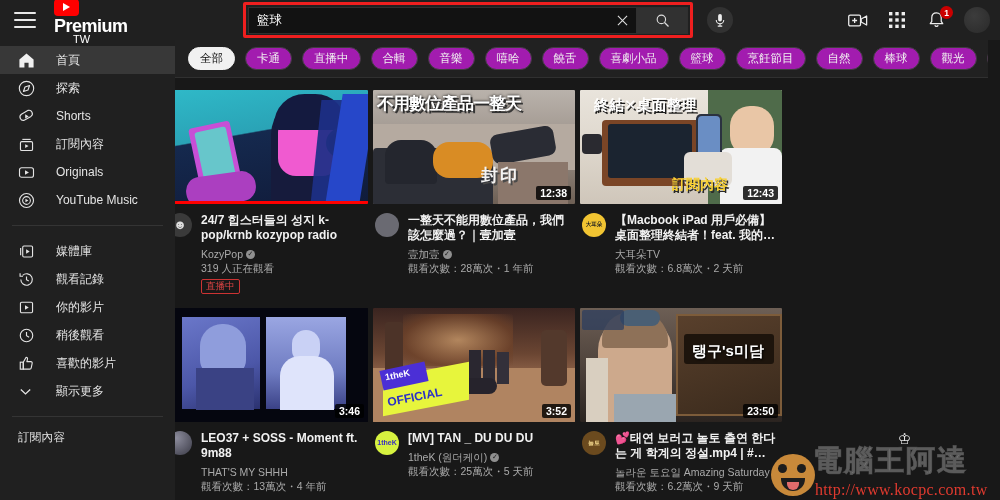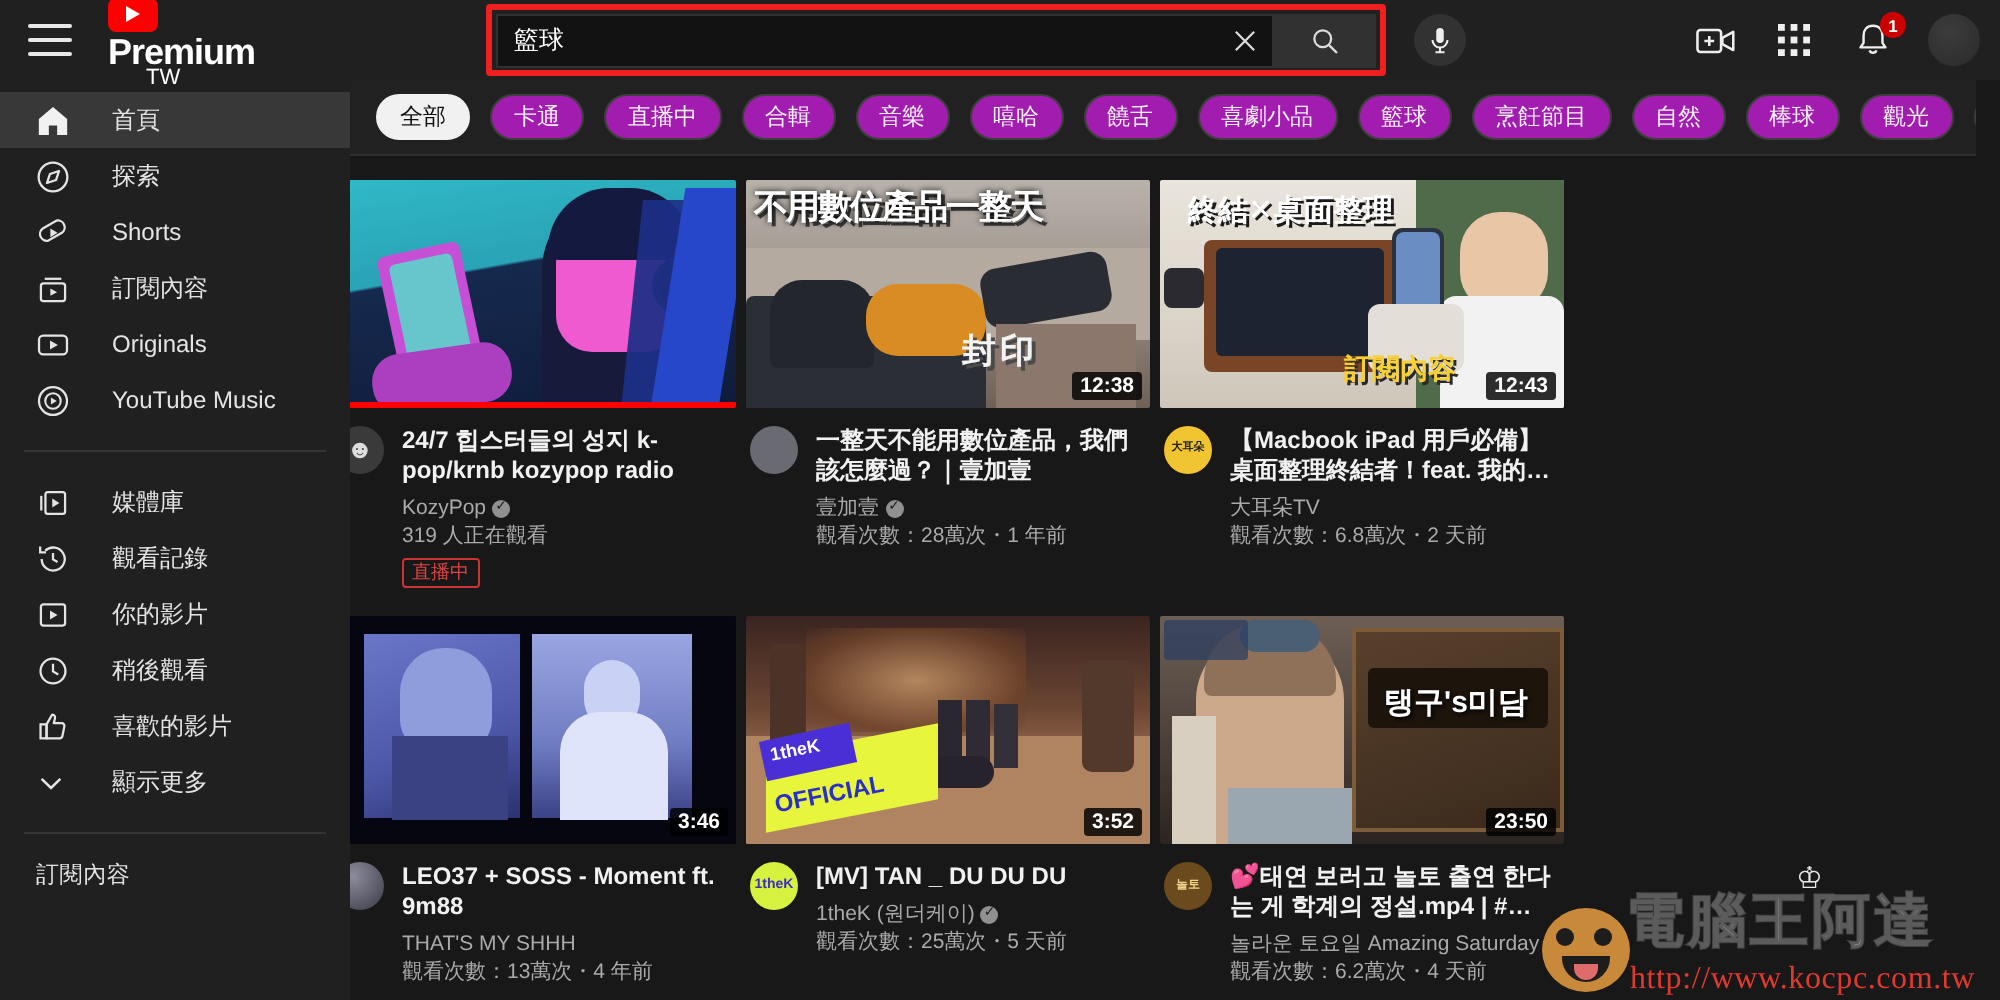--- a/index.html
+++ b/index.html
@@ -538,21 +538,21 @@
           <div class="dur">23:50</div>
         </div>
         <div class="meta">
           <div class="ch-av" style="background:#6b4a1e;color:#f0d48a;font-size:6px;">놀토</div>
           <div class="m-text">
             <div class="v-title">💕태연 보러고 놀토 출연 한다는 게 학계의 정설.mp4 | #놀라운모음집</div>
             <div class="v-chan">
               <span>놀라운 토요일 Amazing Saturday</span>
               <span class="verif">✓</span>
             </div>
-            <div class="v-stats">觀看次數：6.2萬次・4 天前</div>
+            <div class="v-stats">觀看次數：6.2萬次・9 天前</div>
           </div>
         </div>
       </div>
 
     </div>
   </div>
 
   <div class="wm">
     <div class="wm-face">
       <div style="position:absolute;left:7px;top:10px;width:9px;height:9px;background:#1d1d1d;border-radius:50%;"></div>

